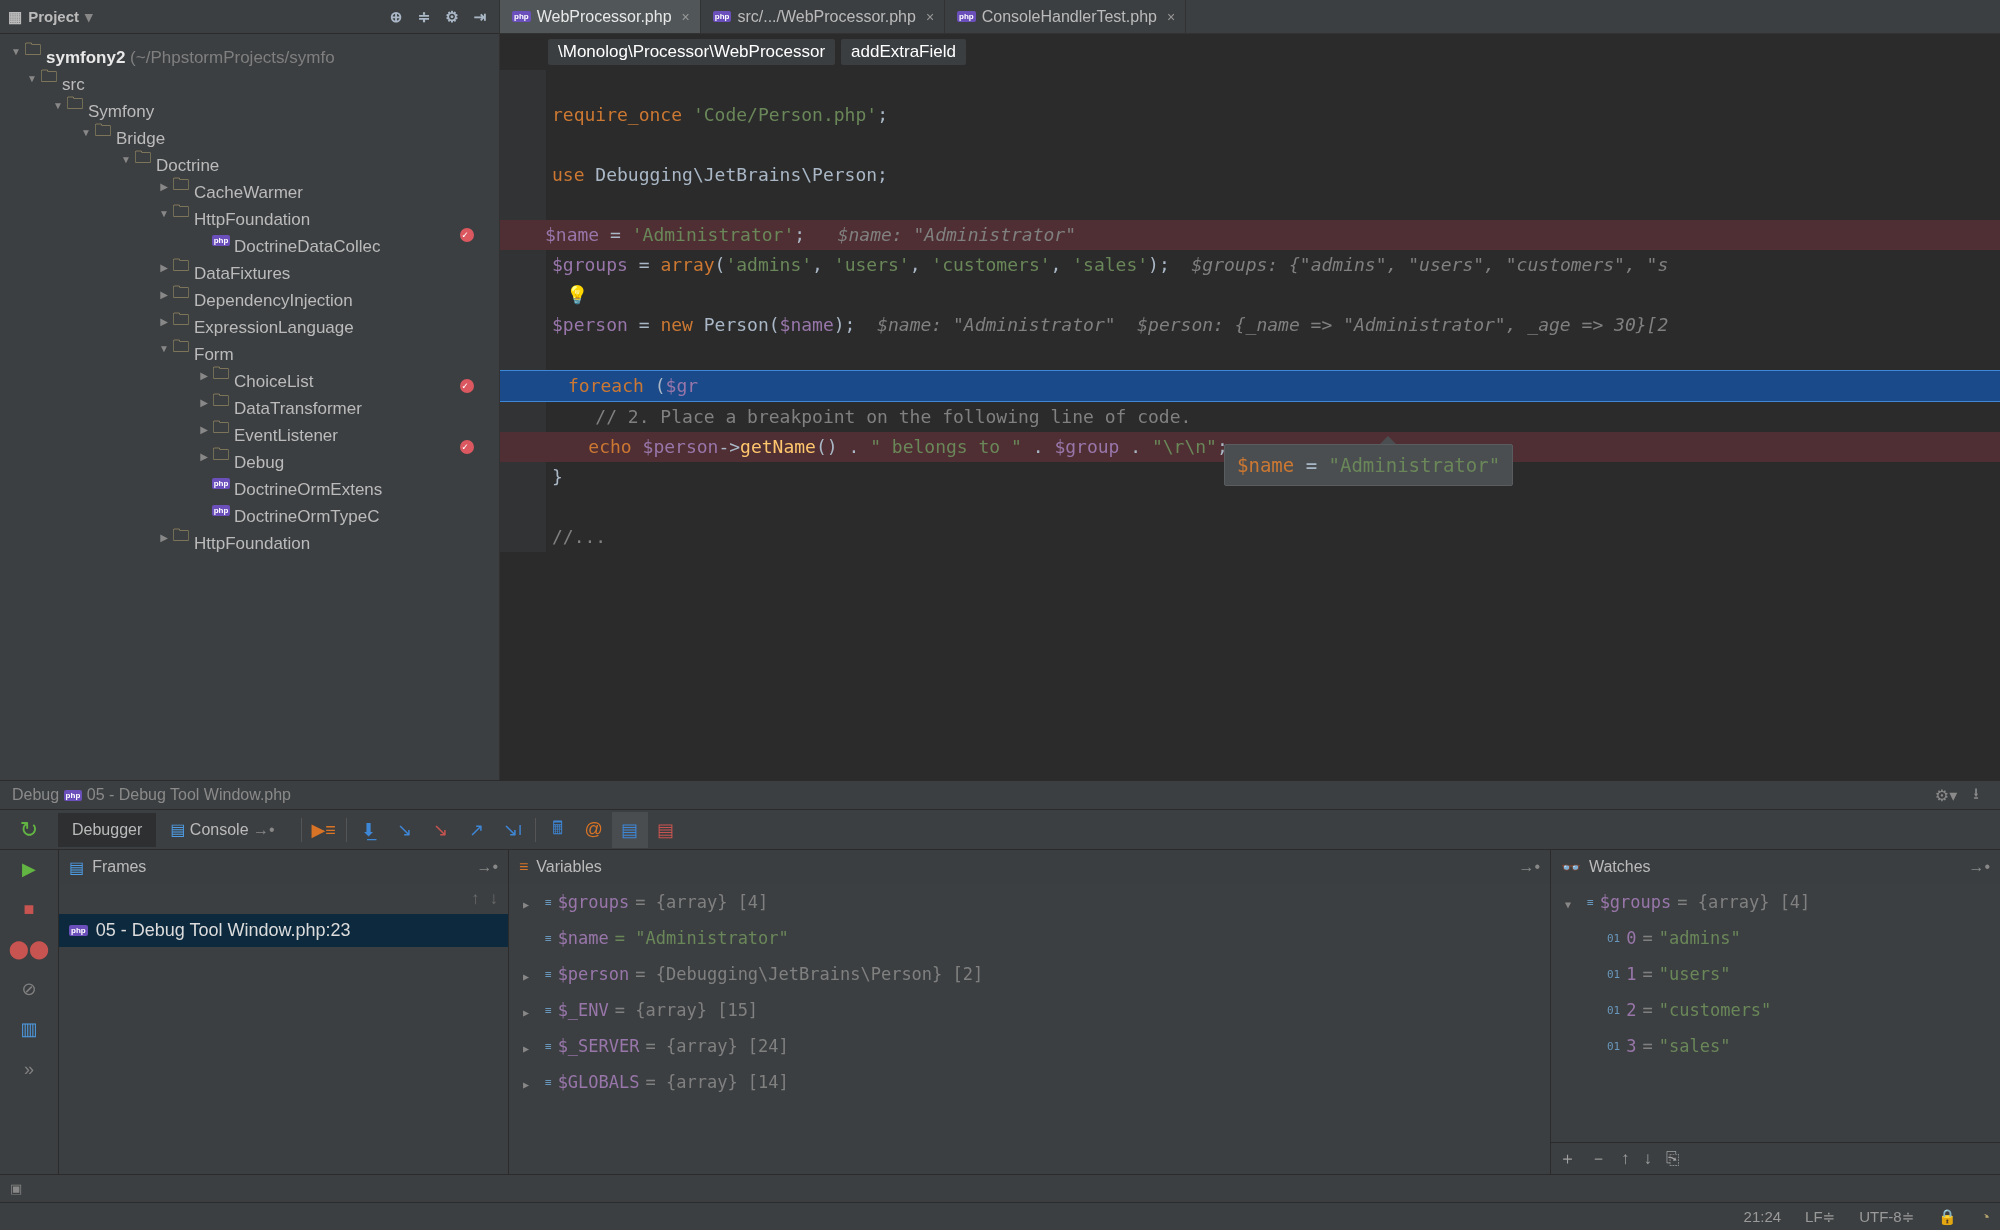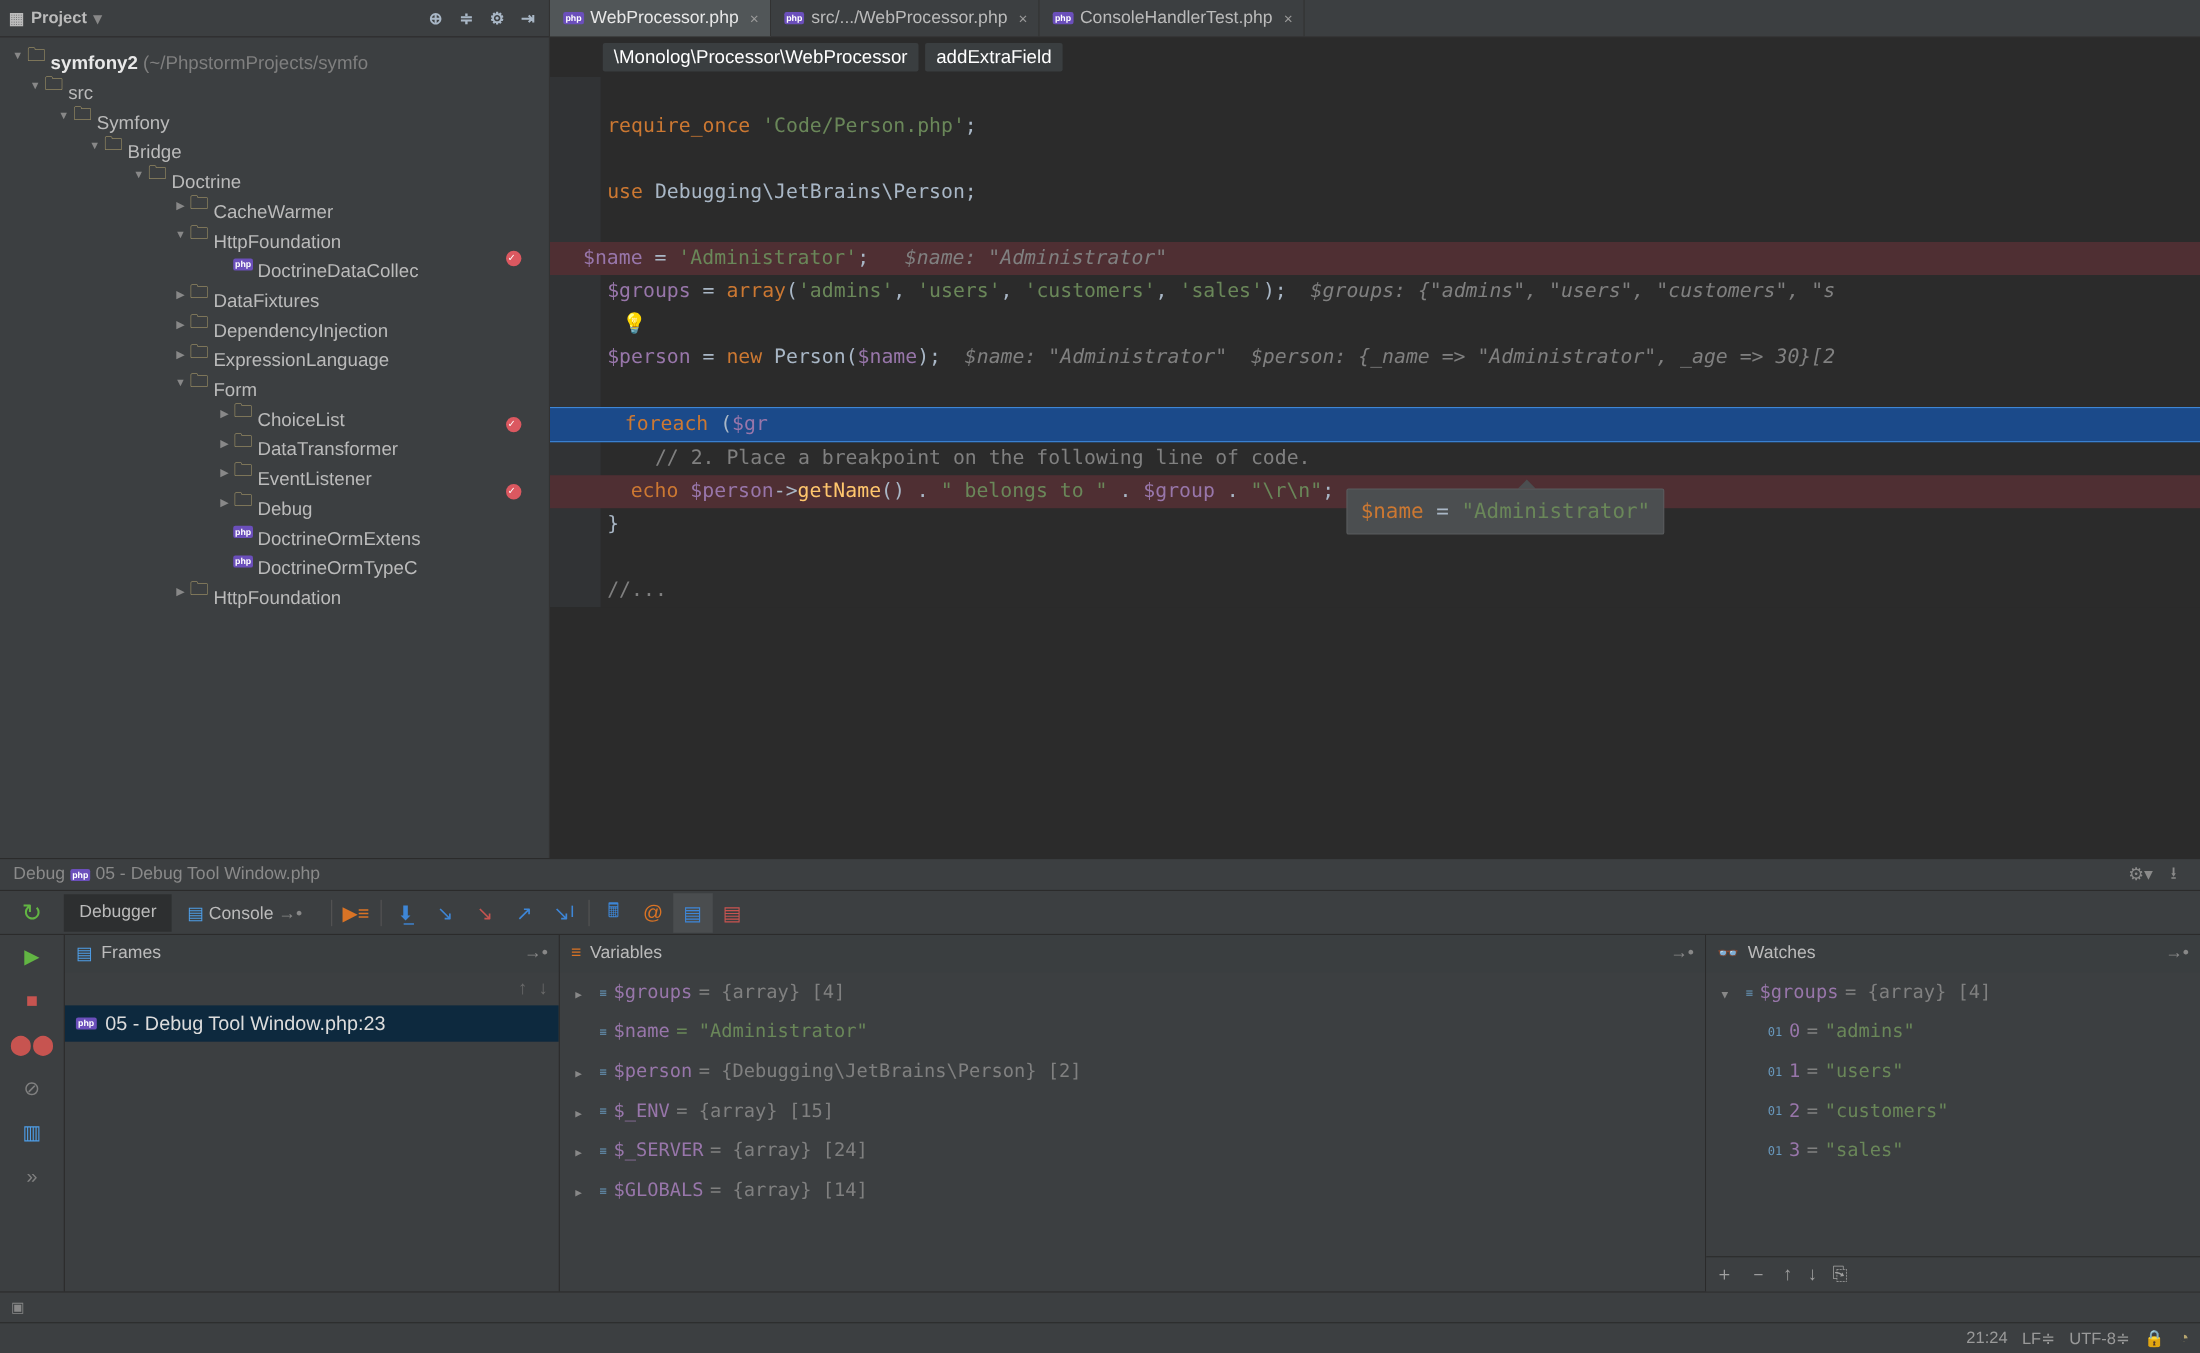--- a/index.html
+++ b/index.html
@@ -32,21 +32,21 @@
 .tab.active { background: #515658; color: #e8e8e8; }
 .tab .x { color: #999; font-size: 14px; padding-left: 4px; }
 
 .bcrumb { display: flex; align-items: center; height: 36px; padding-left: 48px; gap: 6px; background: #2b2b2b; }
 .bcrumb .seg { background: #3a3e40; padding: 3px 10px; font-size: 17px; color: #ffffff; border-radius: 2px; }
 
 .code { font-family: Menlo, Consolas, monospace; font-size: 18px; line-height: 30px; background: #2b2b2b; position: relative; padding-left: 52px; }
 .code .gutter { position: absolute; left: 0; top: 0; width: 46px; height: 100%; background: #313335; }
 .code .row { position: relative; white-space: pre; }
 .code .row.hl { background: #1b4a8a; margin-left: -52px; padding-left: 68px; border-top: 1px solid #3e86d6; border-bottom: 1px solid #3e86d6; }
-.code .row.bp { background: #4f2f33; margin-left: -52px; padding-left: 30px; }
+.code .row.bp { background: #4f2f33; margin-left: -52px; padding-left: 45px; }
 .bp-dot { position: absolute; left: -40px; top: 8px; width: 14px; height: 14px; border-radius: 50%; background: #db5860; }
 .bp-dot.ck::after { content: "✓"; color: #fff; font-size: 10px; position: absolute; left: 2px; top: -8px; }
 
 .c-kw { color: #cc7832; }
 .c-str { color: #6a8759; }
 .c-var { color: #9876aa; }
 .c-def { color: #a9b7c6; }
 .c-gray { color: #808080; font-style: italic; }
 .c-fn { color: #ffc66d; }
 .c-cmt { color: #808080; }
@@ -90,21 +90,21 @@
 .var-row .arrow { width: 16px; color: #888; }
 .var-nm { color: #9876aa; }
 .var-eq { color: #808080; }
 .var-ty { color: #808080; }
 .var-sv { color: #6a8759; }
 
 .watches { width: 450px; }
 .watch-tb { display: flex; align-items: center; height: 32px; padding: 0 8px; gap: 14px; color: #a0a0a0; border-top: 1px solid #2b2b2b; }
 
 
-.status { height: 28px; display: flex; align-items: center; justify-content: flex-end; padding: 0 10px; gap: 13px; font-size: 15px; background: #3c3f41; border-top: 1px solid #2b2b2b; color: #9a9a9a; }
+.status { height: 28px; display: flex; align-items: center; justify-content: flex-end; padding: 0 10px; gap: 24px; font-size: 15px; background: #3c3f41; border-top: 1px solid #2b2b2b; color: #9a9a9a; }
 .status .cell { display: inline-flex; align-items: center; gap: 4px; }
 .php-ic { background: #6b4fbb; color: #fff; font-size: 8px; font-weight: bold; border-radius: 2px; padding: 1px 2px; }
 </style>
 </head>
 <body>
 
 <div class="ide">
   <div class="main">
 
     <div class="sidebar">

